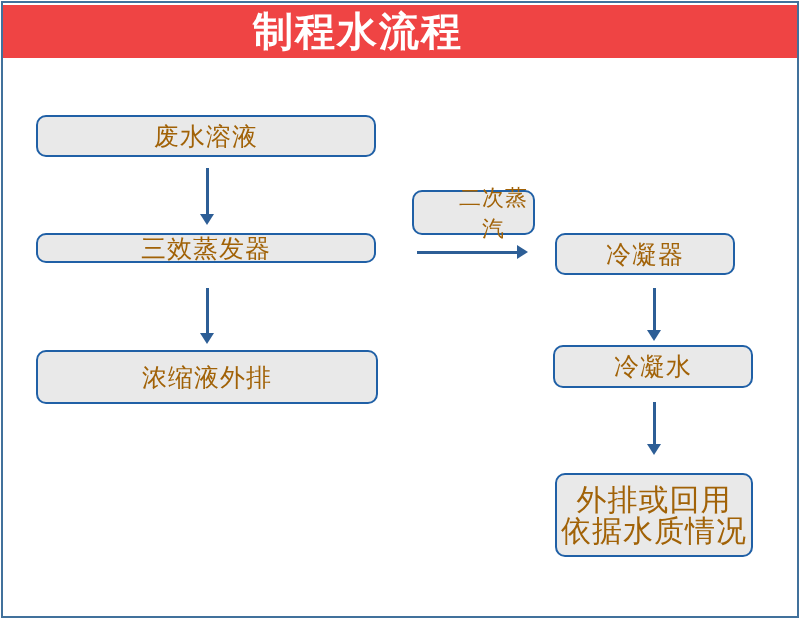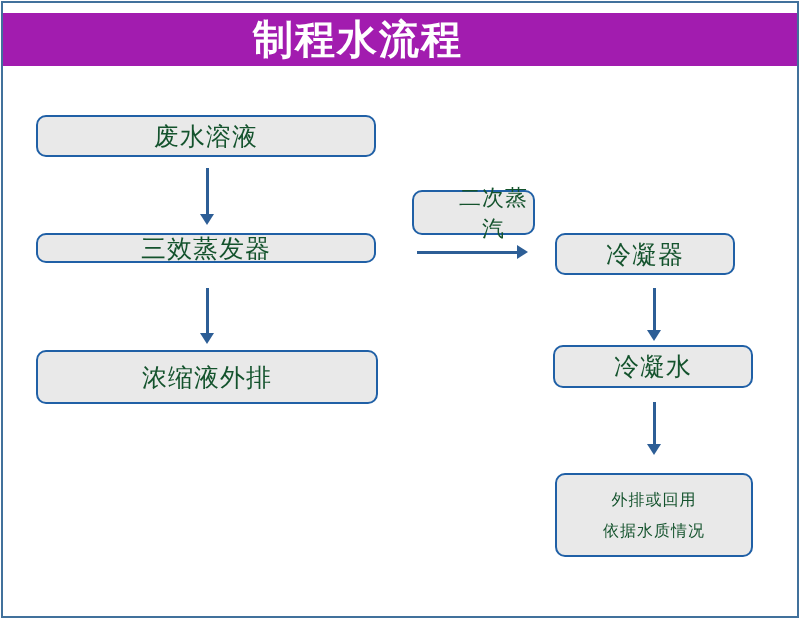--- a/index.html
+++ b/index.html
@@ -17,23 +17,23 @@
   .frame {
     position: absolute;
     top: 1px; left: 1px; right: 1px; bottom: 1px;
     border: 2px solid #41719C;
     pointer-events: none;
   }
 
   
   .header {
     position: absolute;
-    top: 13px; left: 3px; right: 3px;
+    top: 5px; left: 3px; right: 3px;
     height: 53px;
-    background: #a21caf;
+    background: #ef4444;
     display: flex;
     align-items: center;
   }
   .title {
     width: 100%;
     text-align: center;
     transform: translateX(-42px);
     color: #ffffff;
     font-size: 40px;
     font-weight: bold;
@@ -44,33 +44,33 @@
   
   .node {
     position: absolute;
     box-sizing: border-box;
     background: #E9E9E9;
     border: 2px solid #2060A6;
     border-radius: 10px;
     display: flex;
     align-items: center;
     justify-content: center;
-    color: #14532d;
+    color: #a16207;
     font-size: 25px;
     letter-spacing: 1px;
   }
   .node-label { white-space: pre-line; text-align: center; line-height: 31px; }
 
   .n-wastewater  { left: 36px;  top: 115px; width: 340px; height: 42px; }
   .n-evaporator  { left: 36px;  top: 233px; width: 340px; height: 30px; }
   .n-concentrate { left: 36px;  top: 350px; width: 342px; height: 54px; }
   .n-steam       { left: 412px; top: 190px; width: 123px; height: 45px; font-size: 22px; padding-left: 40px; }
   .n-condenser   { left: 555px; top: 233px; width: 180px; height: 42px; }
   .n-condensate  { left: 553px; top: 345px; width: 200px; height: 43px; }
-  .n-final       { left: 555px; top: 473px; width: 198px; height: 84px; font-size: 16px; }
+  .n-final       { left: 555px; top: 473px; width: 198px; height: 84px; font-size: 30px; }
 
   
   .varrow { position: absolute; width: 14px; }
   .varrow .shaft {
     position: absolute; left: 5.5px; top: 0;
     width: 3px; height: calc(100% - 11px);
     background: #2D5E96;
   }
   .varrow .head {
     position: absolute; left: 0; bottom: 0;

